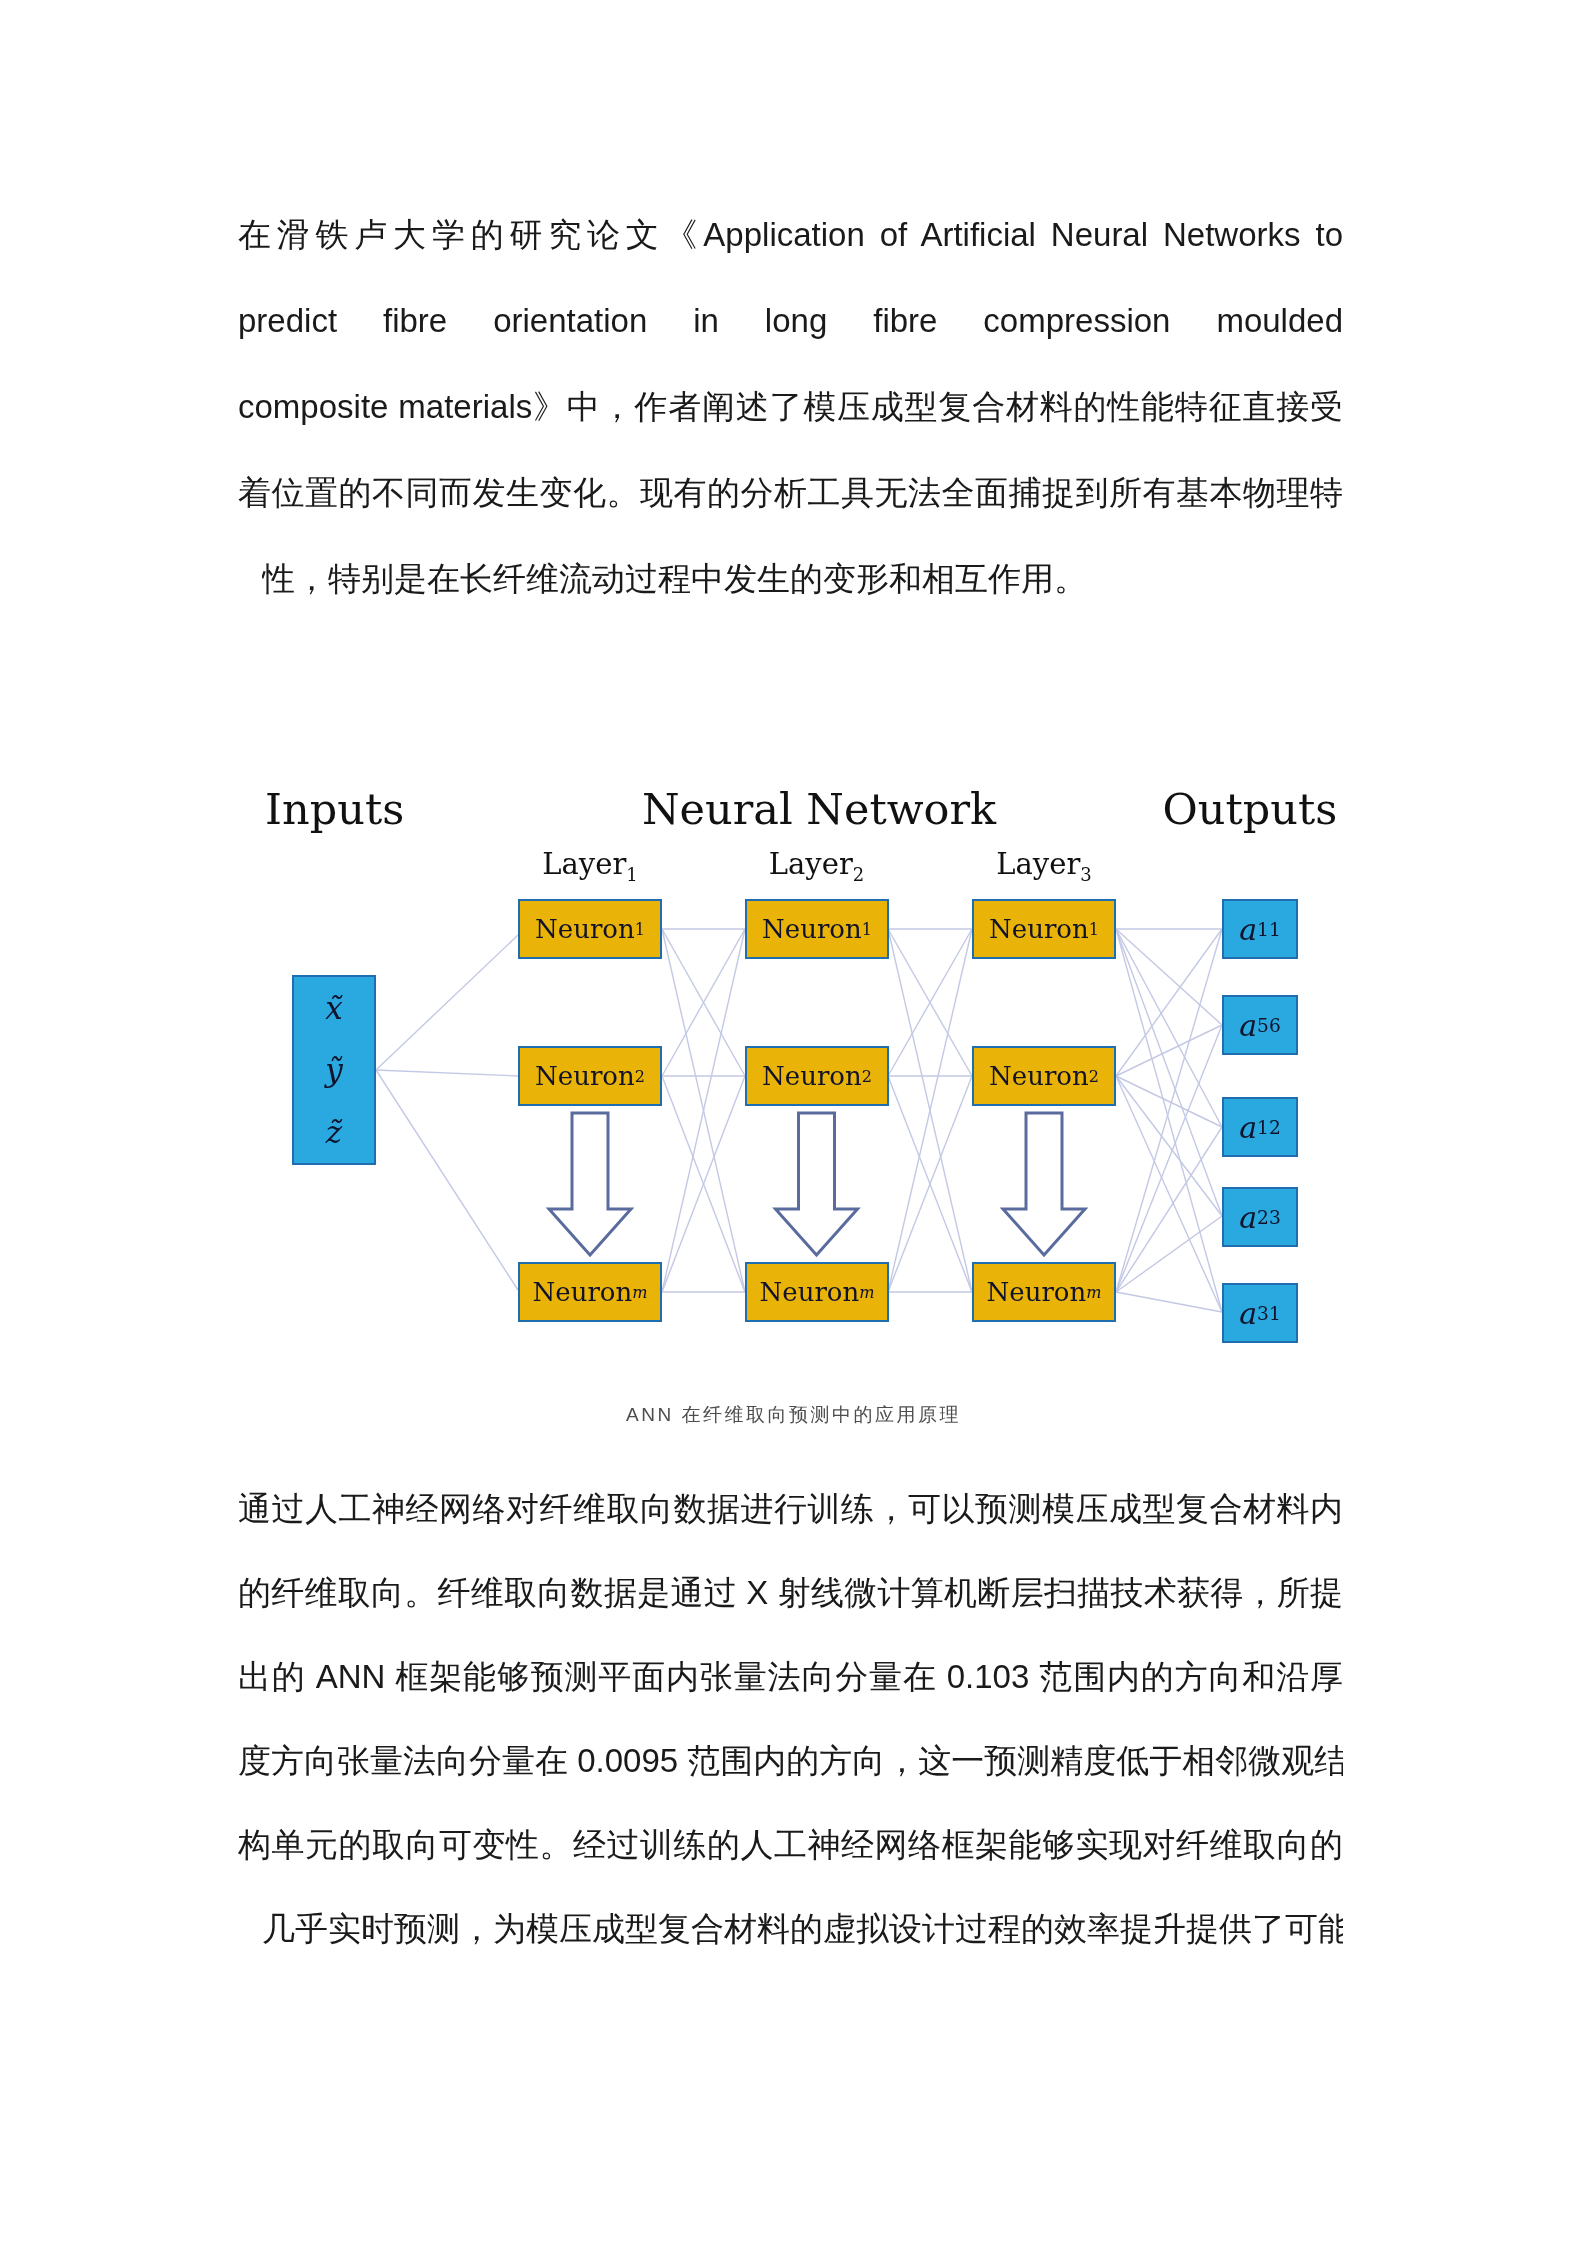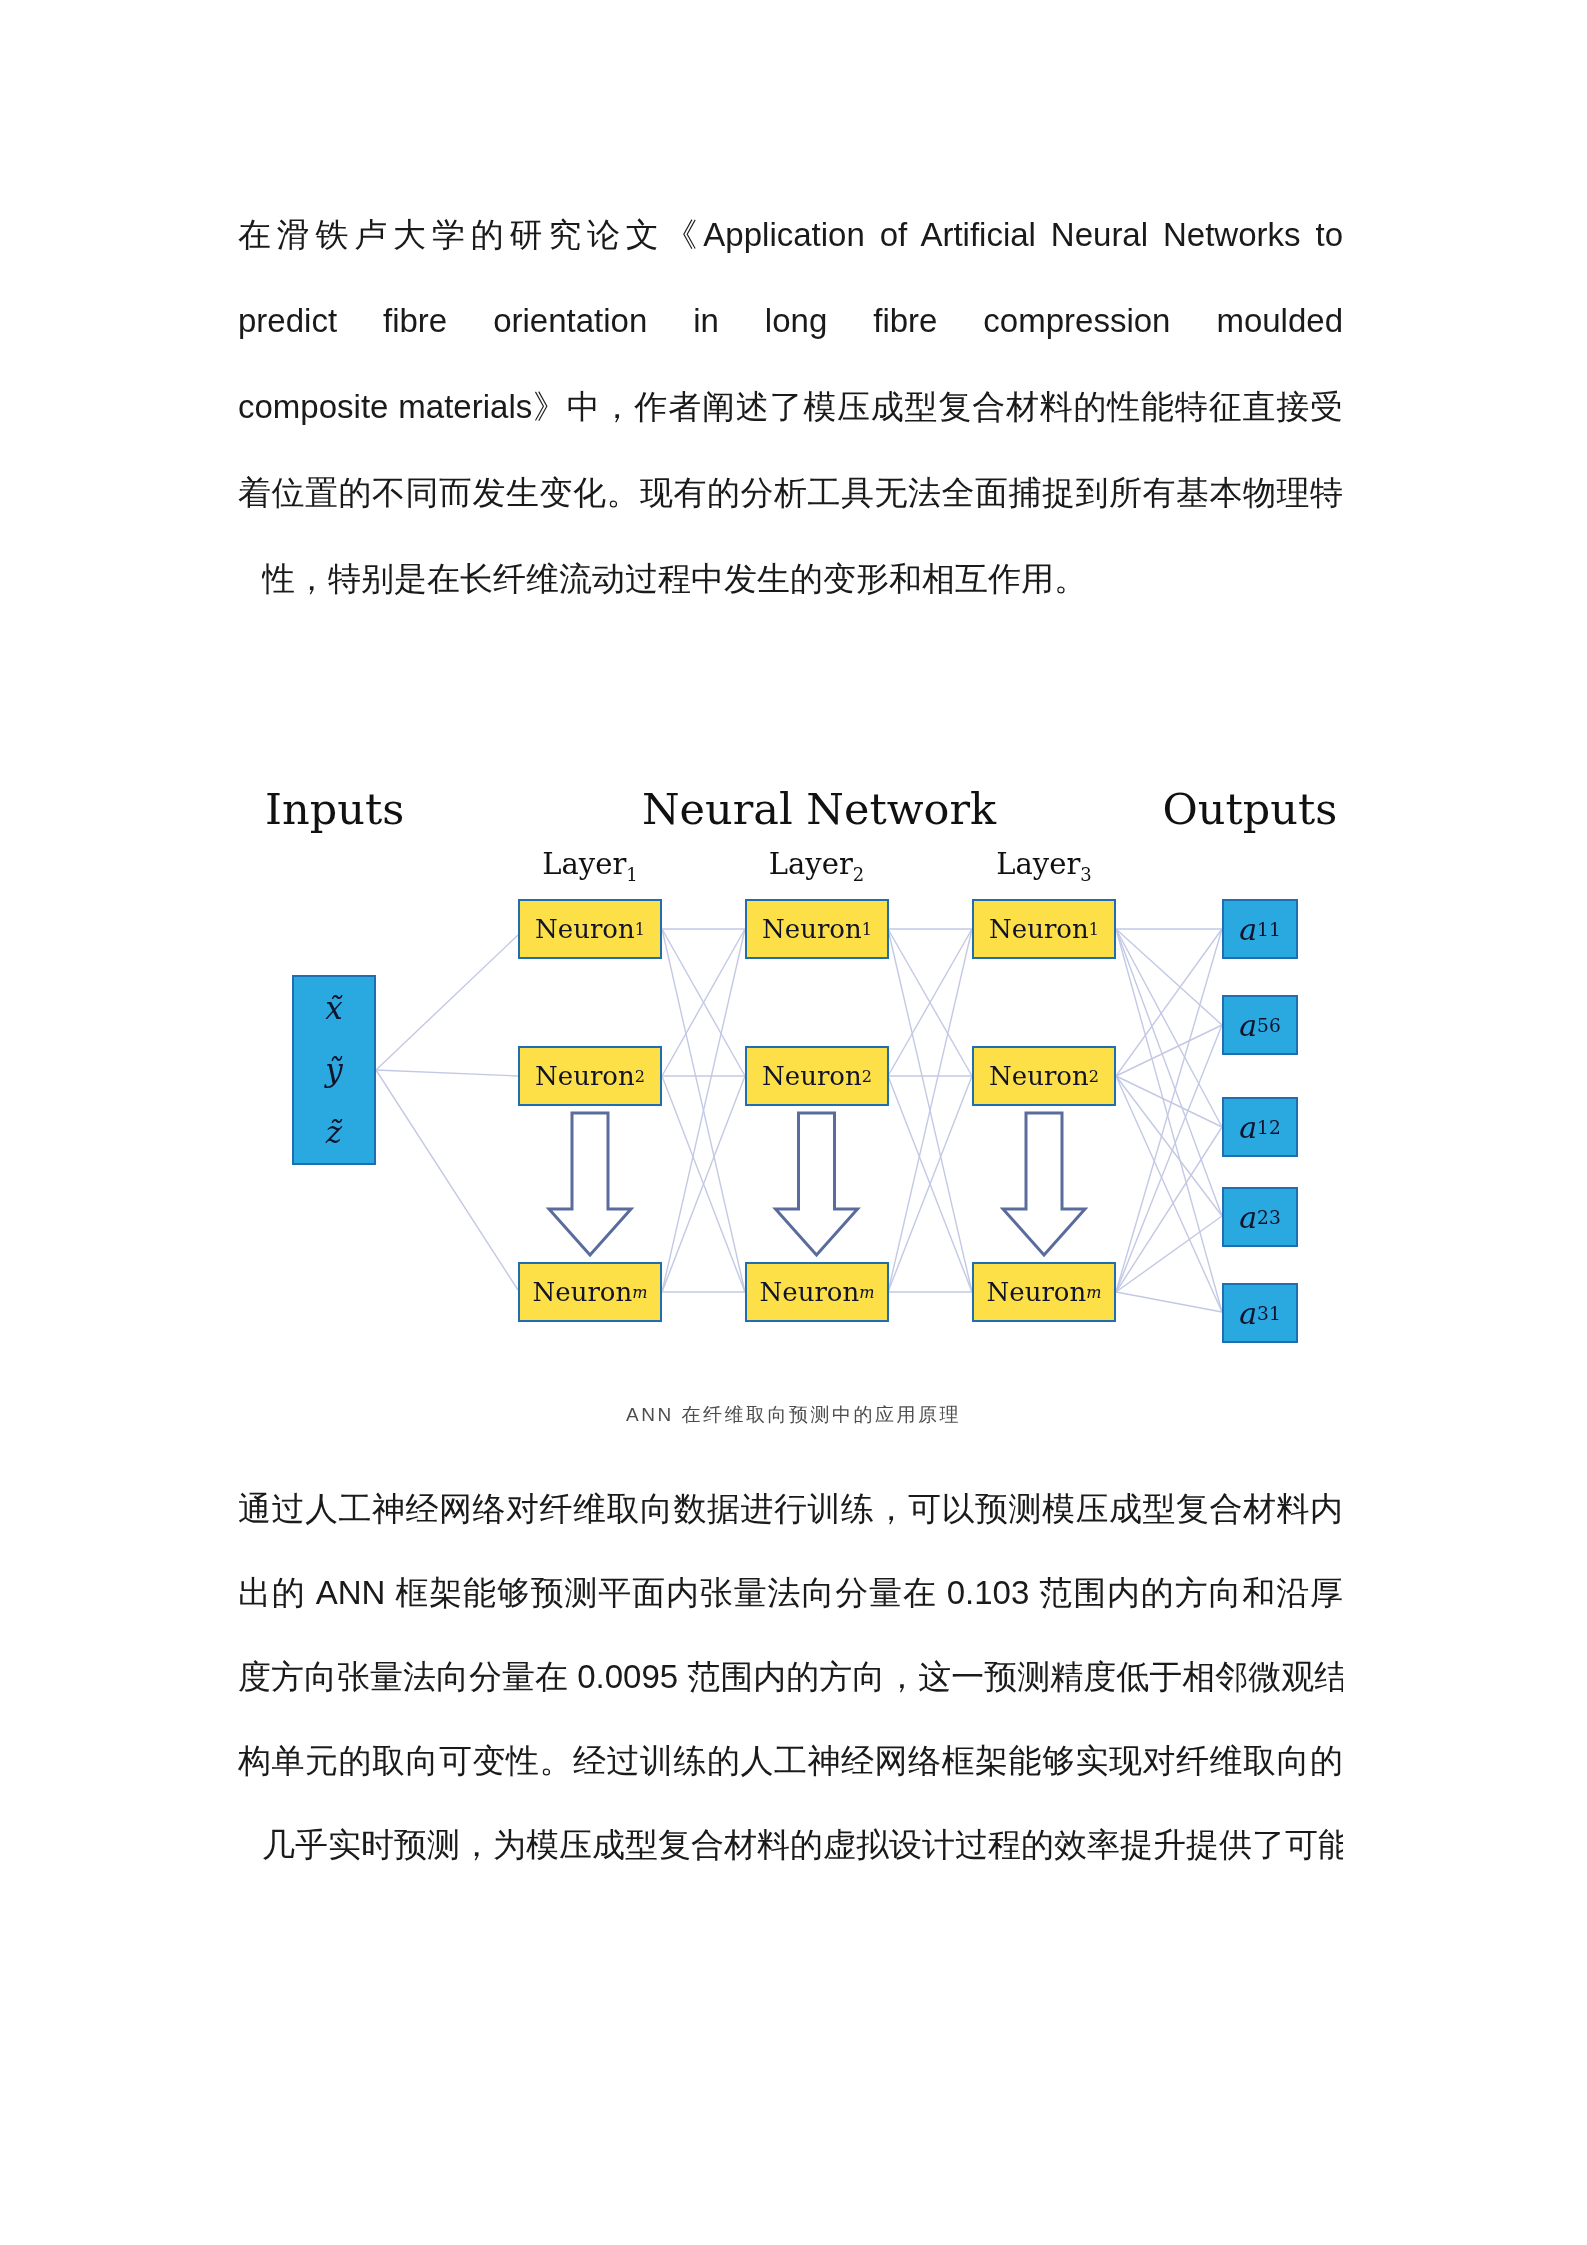--- a/index.html
+++ b/index.html
@@ -28,21 +28,21 @@
     font-size:43px; color:#111; line-height:44px;
   }
   .layer-label {
     position:absolute; top:62px; z-index:2; text-align:center;
     font-family:"DejaVu Serif","Liberation Serif",serif;
     font-size:29px; color:#111;
   }
   sub { font-size:0.62em; }
   .nbox {
     position:absolute; width:144px; height:60px; z-index:2; box-sizing:border-box;
-    background:#fde047; border:2px solid #1f6fb0;
+    background:#eab308; border:2px solid #1f6fb0;
     display:flex; align-items:center; justify-content:center;
     font-family:"DejaVu Serif","Liberation Serif",serif;
     font-size:26px; color:#10132b;
   }
   .nbox sub.im { font-style:italic; }
   .ibox {
     position:absolute; left:27px; top:190px; width:84px; height:190px; z-index:2; box-sizing:border-box;
     background:#29a9e0; border:2px solid #1f6fb0;
     display:flex; flex-direction:column; align-items:center; justify-content:space-around;
     font-family:"DejaVu Serif","Liberation Serif",serif;
@@ -188,17 +188,18 @@
   <div class="obox" style="top:498px">
       <i>a</i>
       <sub>31</sub>
     </div>
 </div>
 
 <div class="caption">ANN 在纤维取向预测中的应用原理</div>
 
 <div class="para" id="para2" style="top:1467px">
   <div class="line">通过人工神经网络对纤维取向数据进行训练，可以预测模压成型复合材料内</div>
+  <div class="line">的纤维取向。纤维取向数据是通过 X 射线微计算机断层扫描技术获得，所提</div>
   <div class="line">出的 ANN 框架能够预测平面内张量法向分量在 0.103 范围内的方向和沿厚</div>
   <div class="line">度方向张量法向分量在 0.0095 范围内的方向，这一预测精度低于相邻微观结</div>
   <div class="line">构单元的取向可变性。经过训练的人工神经网络框架能够实现对纤维取向的</div>
   <div class="line last">几乎实时预测，为模压成型复合材料的虚拟设计过程的效率提升提供了可能。</div>
 </div>
 
 </body></html>

